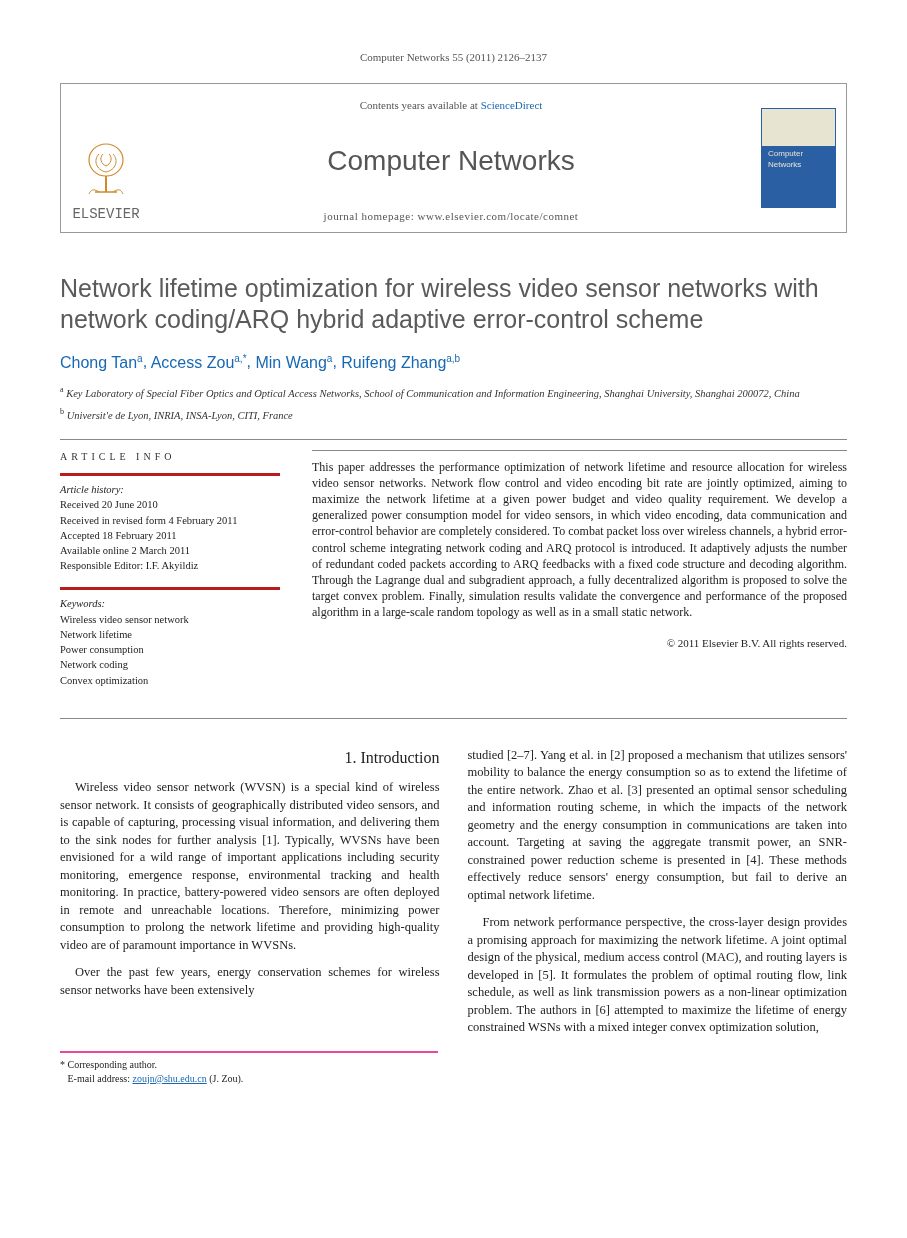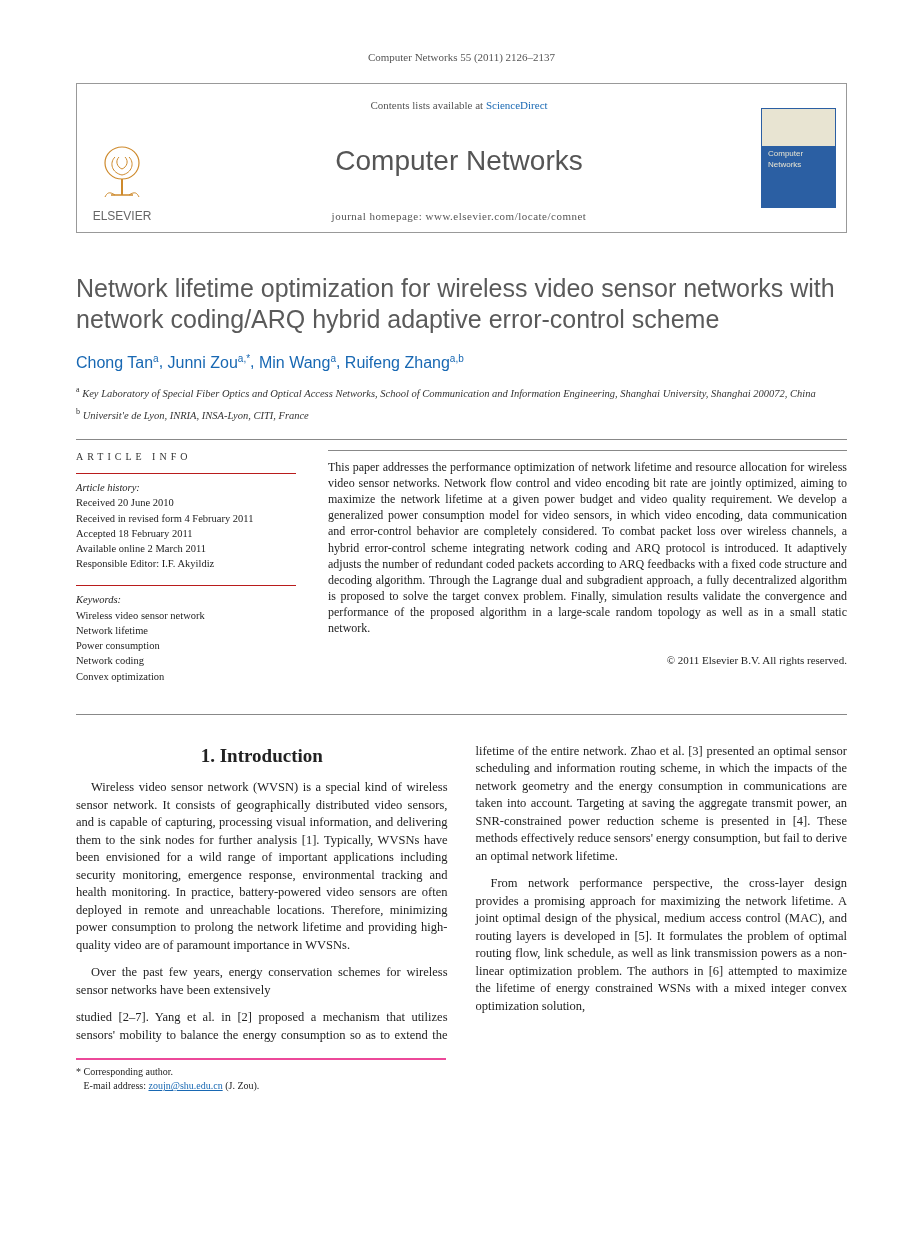--- a/index.html
+++ b/index.html
@@ -5,21 +5,21 @@
   * { box-sizing: border-box; margin: 0; padding: 0; }
   body {
     font-family: Georgia, 'Times New Roman', serif;
     background: #fff;
     width: 907px;
     margin: 0 auto;
     color: #222;
     font-size: 13px;
     line-height: 1.35;
   }
-  .page { padding: 50px 60px 40px 76px; }
+  .page { padding: 50px 60px 40px 60px; }
   .top-citation {
     text-align: center;
     font-size: 11px;
     color: #555;
     margin-bottom: 18px;
   }
   .header-box {
     border: 1px solid #999;
     display: flex;
     align-items: stretch;
@@ -34,23 +34,23 @@
     padding: 8px;
   }
   .elsevier-logo {
     text-align: center;
   }
   .elsevier-tree {
     width: 50px; height: 55px;
     margin: 0 auto 3px auto;
   }
   .elsevier-name {
-    font-size: 12px;
+    font-size: 14px;
     color: #666;
-    font-family: Liberation Sans, sans-serif;
+    font-family: Liberation Mono, monospace;
   }
   .header-center {
     flex: 1;
     text-align: center;
     padding: 14px 8px 8px 8px;
     display: flex;
     flex-direction: column;
     justify-content: space-between;
   }
   .contents-line {
@@ -125,45 +125,45 @@
   .info-col { width: 220px; font-size: 10.5px; }
   .abs-col { flex: 1; font-size: 12px; }
   .section-label {
     letter-spacing: 4px;
     font-size: 10px;
     color: #333;
     text-transform: uppercase;
     margin-bottom: 10px;
   }
   .info-block {
-    border-top: 1px solid #b91c1c;
+    border-top: 3px solid #b91c1c;
     padding-top: 6px;
     margin-bottom: 14px;
     line-height: 1.45;
   }
   .info-block .ital { font-style: italic; }
   .abstract-text { text-align: justify; }
   .copyright-line {
     text-align: right;
     font-size: 11px;
     margin-top: 16px;
   }
   .body-cols {
     column-count: 2;
     column-gap: 28px;
     text-align: justify;
     font-size: 12.5px;
     line-height: 1.4;
     margin-top: 28px;
   }
   .body-cols h2 {
-    font-size: 19px;
-    font-weight: bold;
+    font-size: 16px;
+    font-weight: normal;
     margin-bottom: 10px;
-    text-align: center;
+    text-align: right;
   }
   .body-cols p { margin-bottom: 10px; text-indent: 1.2em; }
   .footnotes {
     border-top: 2px solid #ec4899;
     margin-top: 14px;
     padding-top: 5px;
     font-size: 10px;
     line-height: 1.4;
     width: 48%;
   }
@@ -193,39 +193,39 @@
           <path d="M25 34 L25 50" stroke="#ce8a2c" stroke-width="2"></path>
           <path d="M25 30 C15 28 12 18 18 12 M25 30 C35 28 38 18 32 12 M25 24 C20 22 18 16 22 12 M25 24 C30 22 32 16 28 12" stroke="#ce8a2c" stroke-width="1" fill="none"></path>
           <path d="M14 50 L36 50" stroke="#ce8a2c" stroke-width="1.5"></path>
           <path d="M18 50 C12 46 10 48 8 52 M32 50 C38 46 40 48 42 52" stroke="#ce8a2c" stroke-width="1" fill="none"></path>
         </svg>
         <div class="elsevier-name">ELSEVIER</div>
       </div>
     </div>
     <div class="header-center">
       <div class="contents-line">
-        <span>Contents lists available at </span><a href="#">ScienceDirect</a>
+        <span>Contents years available at </span><a href="#">ScienceDirect</a>
       </div>
       <div class="journal-title-big">Computer Networks</div>
       <div class="homepage-line">
         <span>journal homepage: </span><span>www.elsevier.com/locate/comnet</span>
       </div>
     </div>
     <div class="header-right">
       <div class="cover-thumb">
         <div class="ct-label">Computer Networks</div>
       </div>
     </div>
   </div>
 
   <h1 class="article-title">Network lifetime optimization for wireless video sensor networks with network coding/ARQ hybrid adaptive error-control scheme</h1>
 
   <div class="authors">
     <span><span>Chong Tan</span><sup>a</sup></span>,
-    <span><span>Junni Zou</span><sup><span>a</span>,<span class="star">*</span></sup></span>,
+    <span><span>Access Zou</span><sup><span>a</span>,<span class="star">*</span></sup></span>,
     <span><span>Min Wang</span><sup>a</sup></span>,
     <span><span>Ruifeng Zhang</span><sup>a,b</sup></span>
   </div>
 
   <div class="affiliations"><sup>a</sup> <span>Key Laboratory of Special Fiber Optics and Optical Access Networks, School of Communication and Information Engineering, Shanghai University, Shanghai 200072, China</span></div>
   <div class="affiliations"><sup>b</sup> <span>Universit'e de Lyon, INRIA, INSA-Lyon, CITI, France</span></div>
 
   <hr class="divider">
 
   <div class="info-abstract">

